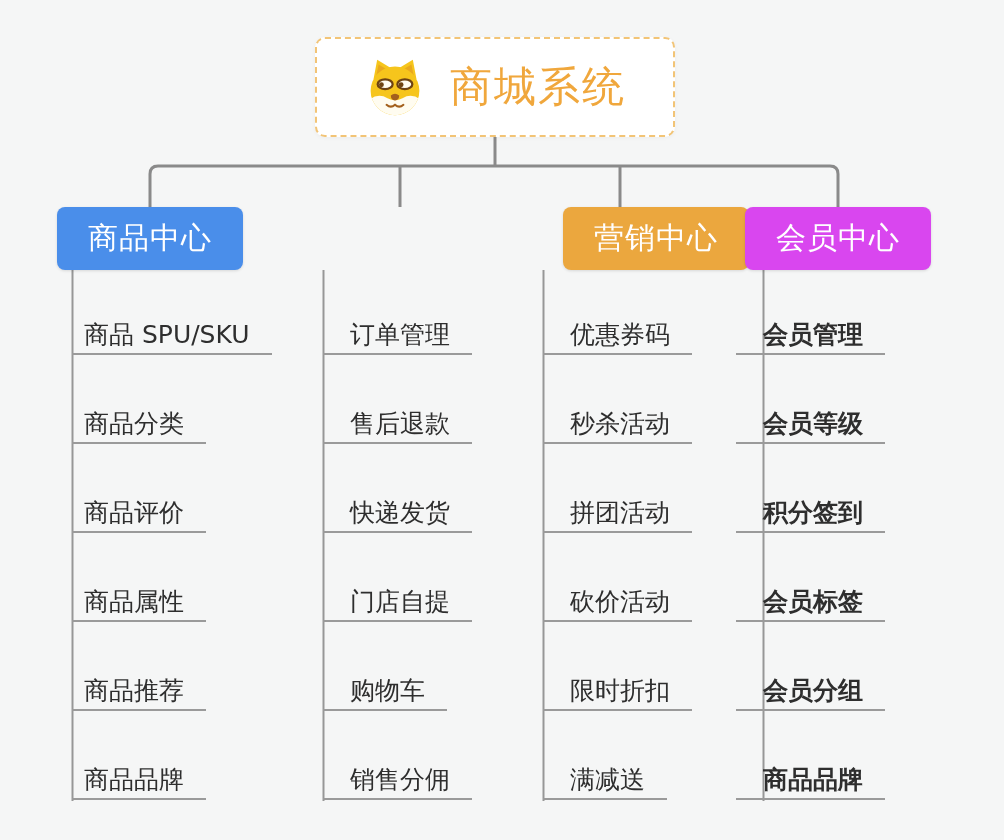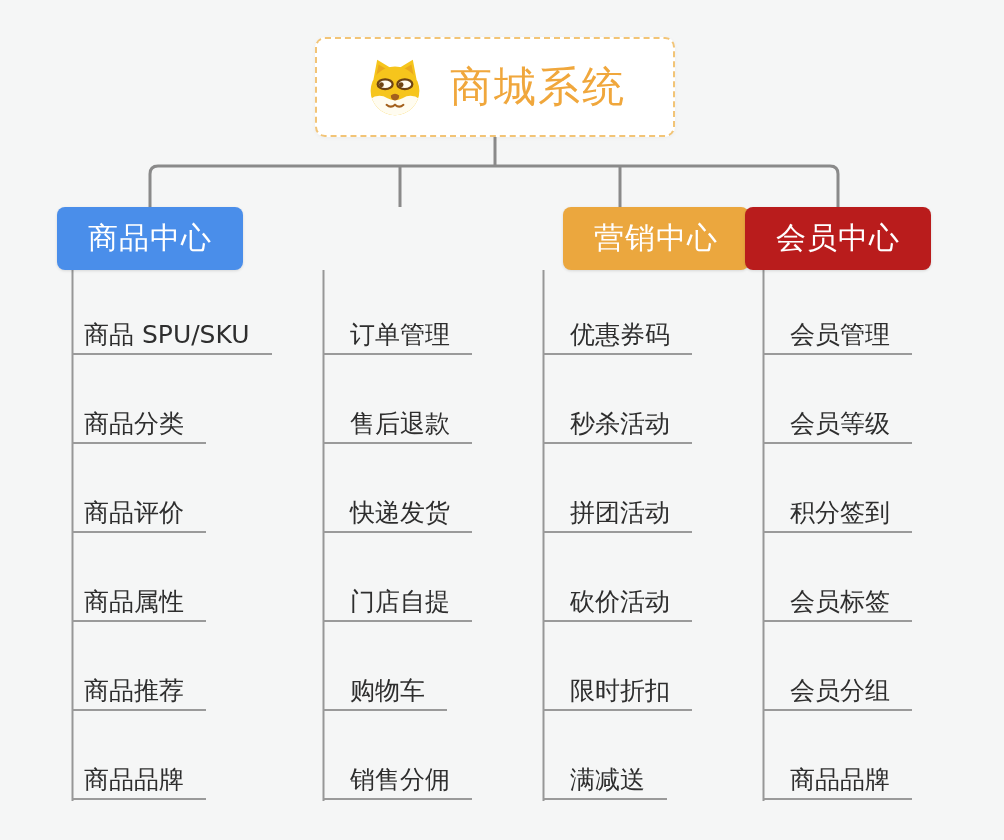--- a/index.html
+++ b/index.html
@@ -33,35 +33,35 @@
   .branch-node{
     position:absolute;top:207px;height:63px;width:186px;
     border-radius:8px;
     display:flex;align-items:center;justify-content:center;
     color:#ffffff;font-size:30px;letter-spacing:1px;white-space:nowrap;
     box-shadow:0 1px 3px rgba(0,0,0,0.12);
   }
   .branch-0{left:57px;background:#4a8eea;}
   .branch-1{left:307px;background:#e65853;}
   .branch-2{left:527px;background:#eba73e;margin-left:36px;}
-  .branch-3{left:745px;background:#b91c1c;}
+  .branch-3{left:745px;background:#d946ef;}
 
   
   .child-node{
     position:absolute;
     height:43px;line-height:50px;
     padding:0 22px 0 27px;
     border-bottom:2px solid #9a9a9a;
     font-size:25px;color:#2e2e2e;white-space:nowrap;
     box-sizing:content-box;
   }
   .col-0 .child-node{left:72px;padding-left:12px;}
   .col-1 .child-node{left:323px;}
   .col-2 .child-node{left:543px;}
-  .col-3 .child-node{left:763px;}
+  .col-3 .child-node{left:736px;font-weight:bold;}
   .row-0{top:310px;}
   .row-1{top:399px;}
   .row-2{top:488px;}
   .row-3{top:577px;text-align:right;}
   .row-4{top:666px;}
   .row-5{top:755px;}
 </style>
 </head>
 <body>
 

